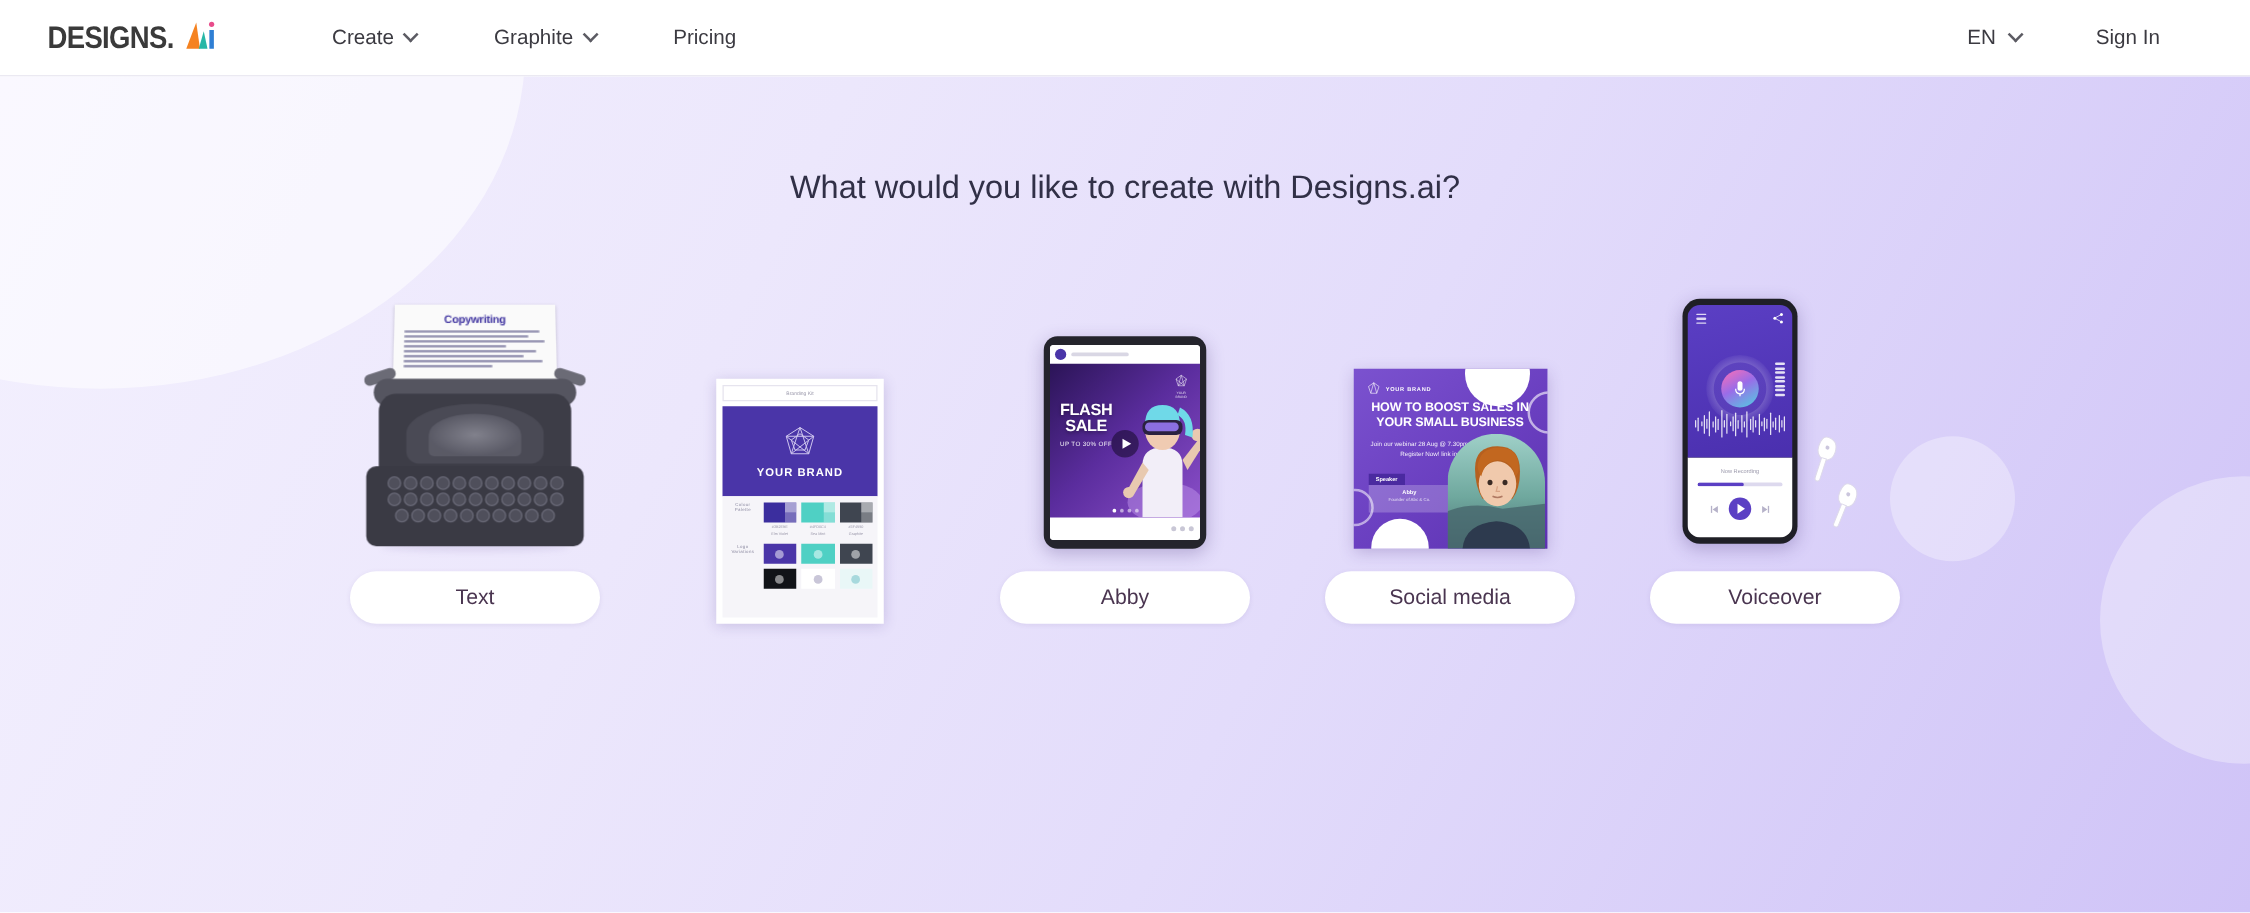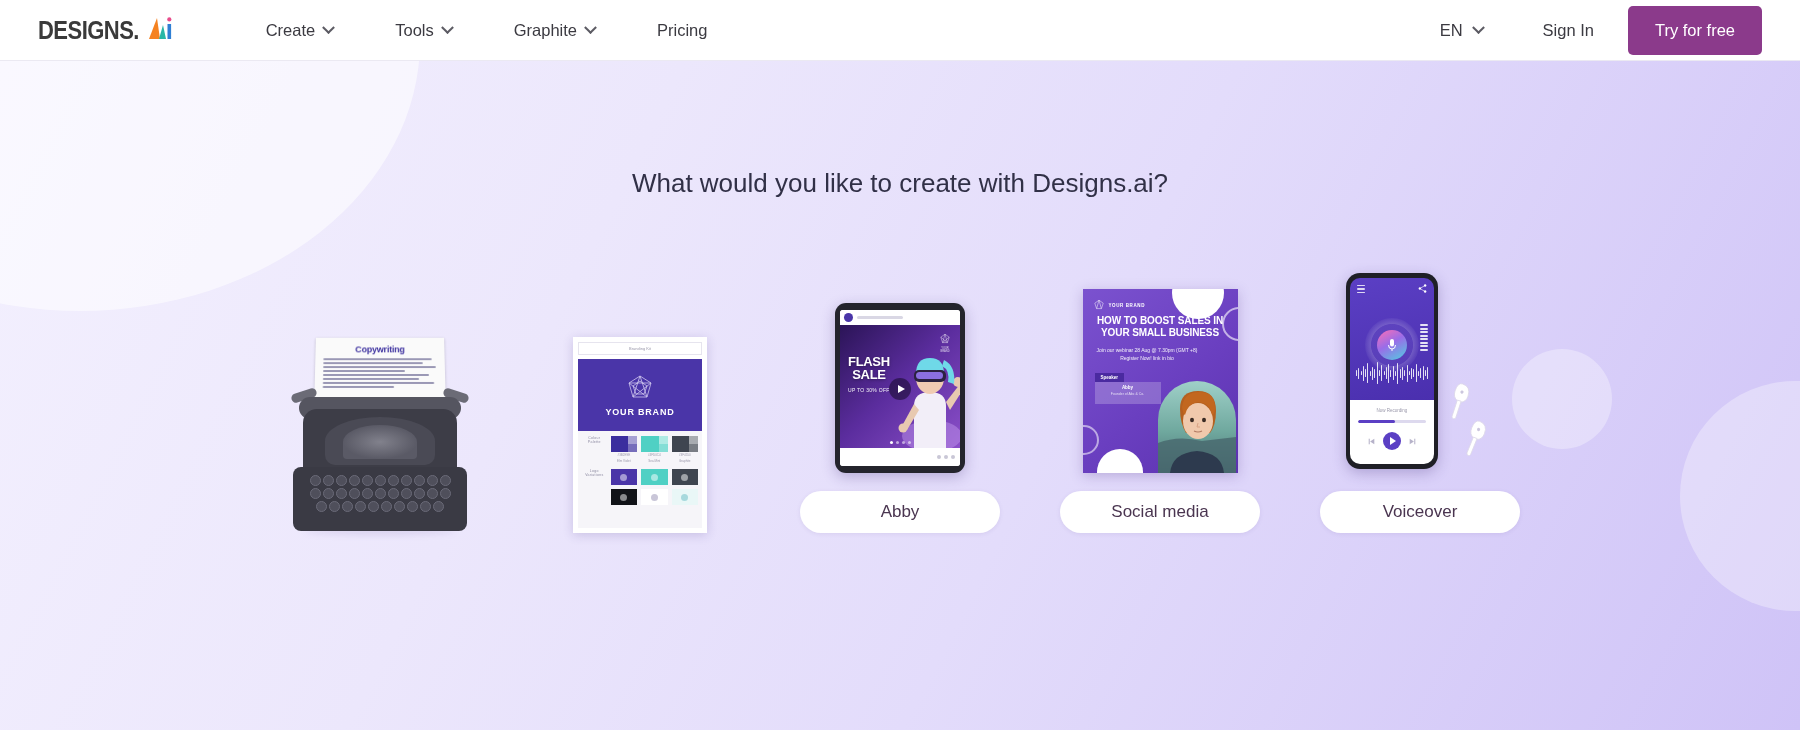--- a/index.html
+++ b/index.html
@@ -170,21 +170,20 @@
     font-weight: 700;
     font-size: 45px;
     line-height: 1.22;
     letter-spacing: -0.5px;
     color: #1d1f3a;
     max-width: 1210px;
     margin: 0 auto;
   }
 
   .subheadline {
-    margin-top: 34px;
     font-size: 26px;
     color: #313047;
     font-weight: 400;
   }
 
   
   .cards {
     position: relative;
     z-index: 5;
     margin-top: 46px;
@@ -346,21 +345,21 @@
     border-bottom:4.5px solid transparent; margin-left:2px;
   }
   .vd-dots { position:absolute; left:0; right:0; bottom:4px; display:flex; justify-content:center; gap:3px;}
   .vd-dot { width:3px; height:3px; border-radius:50%; background:rgba(255,255,255,0.55);}
   .vd-dot.on { background:#fff; }
   .vd-foot { height:18px; background:#fff; display:flex; align-items:center; justify-content:flex-end; gap:3px; padding:0 5px;}
   .vd-foot-i { width:4px; height:4px; border-radius:50%; background:#c9c7d6;}
 
   
   .sm-post {
-    position:relative; width:155px; height:184px;
+    position:relative; width:155px; height:144px;
     background: linear-gradient(140deg, #7b52cf 0%, #6a3fc0 55%, #5c32b0 100%);
     overflow:hidden;
     box-shadow: 0 3px 12px rgba(70,40,130,0.25);
   }
   .sm-c1 { position:absolute; right:14px; top:-22px; width:52px; height:52px; border-radius:50%; background:#fff;}
   .sm-c2 { position:absolute; right:-18px; top:18px; width:34px; height:34px; border-radius:50%; border:2px solid rgba(255,255,255,0.6);}
   .sm-c3 { position:absolute; left:-14px; bottom:18px; width:30px; height:30px; border-radius:50%; border:2px solid rgba(255,255,255,0.55);}
   .sm-c4 { position:absolute; left:14px; bottom:-22px; width:46px; height:46px; border-radius:50%; background:#fff;}
   .sm-brand { position:absolute; left:10px; top:10px; display:flex; align-items:center; gap:4px;}
   .sm-brand-txt { color:#fff; font-size:4.5px; font-weight:700; letter-spacing:0.6px;}
@@ -444,39 +443,34 @@
         </svg>
       </span>
     </div>
 
     <div class="nav-links">
       <div class="nav-item">
         <span>Create</span>
         <span class="caret"></span>
       </div>
       <div class="nav-item">
-        <span>Tools</span>
-        <span class="caret"></span>
-      </div>
-      <div class="nav-item">
         <span>Graphite</span>
         <span class="caret"></span>
       </div>
       <div class="nav-item">
         <span>Pricing</span>
       </div>
     </div>
 
     <div class="nav-right">
       <div class="lang">
         <span>EN</span>
         <span class="caret"></span>
       </div>
       <a class="signin" href="#">Sign In</a>
-      <button class="try-btn">Try for free</button>
     </div>
   </div>
 
   <div class="hero">
 
     <div class="blob-topleft"></div>
     <div class="circle-sm"></div>
     <div class="circle-lg"></div>
 
     <div class="hero-inner">
@@ -541,20 +535,21 @@
                   <i class="tw-key"></i>
                     <i class="tw-key"></i>
                     <i class="tw-key"></i>
                     <i class="tw-key"></i>
                   <i class="tw-key"></i>
                     <i class="tw-key"></i>
                 </div>
               </div>
             </div>
           </div>
+          <div class="pill">Text</div>
         </div>
 
         <div class="card">
           <div class="thumb-wrap">
             <div class="lg-sheet">
               <div class="lg-topbar">Branding Kit</div>
               <div class="lg-hero">
                 <svg width="30" height="30" viewBox="0 0 30 30">
                   <g fill="none" stroke="#cfc6ef" stroke-width="0.8">
                     <polygon points="15,3 26,10 22,24 8,24 4,10"></polygon>

